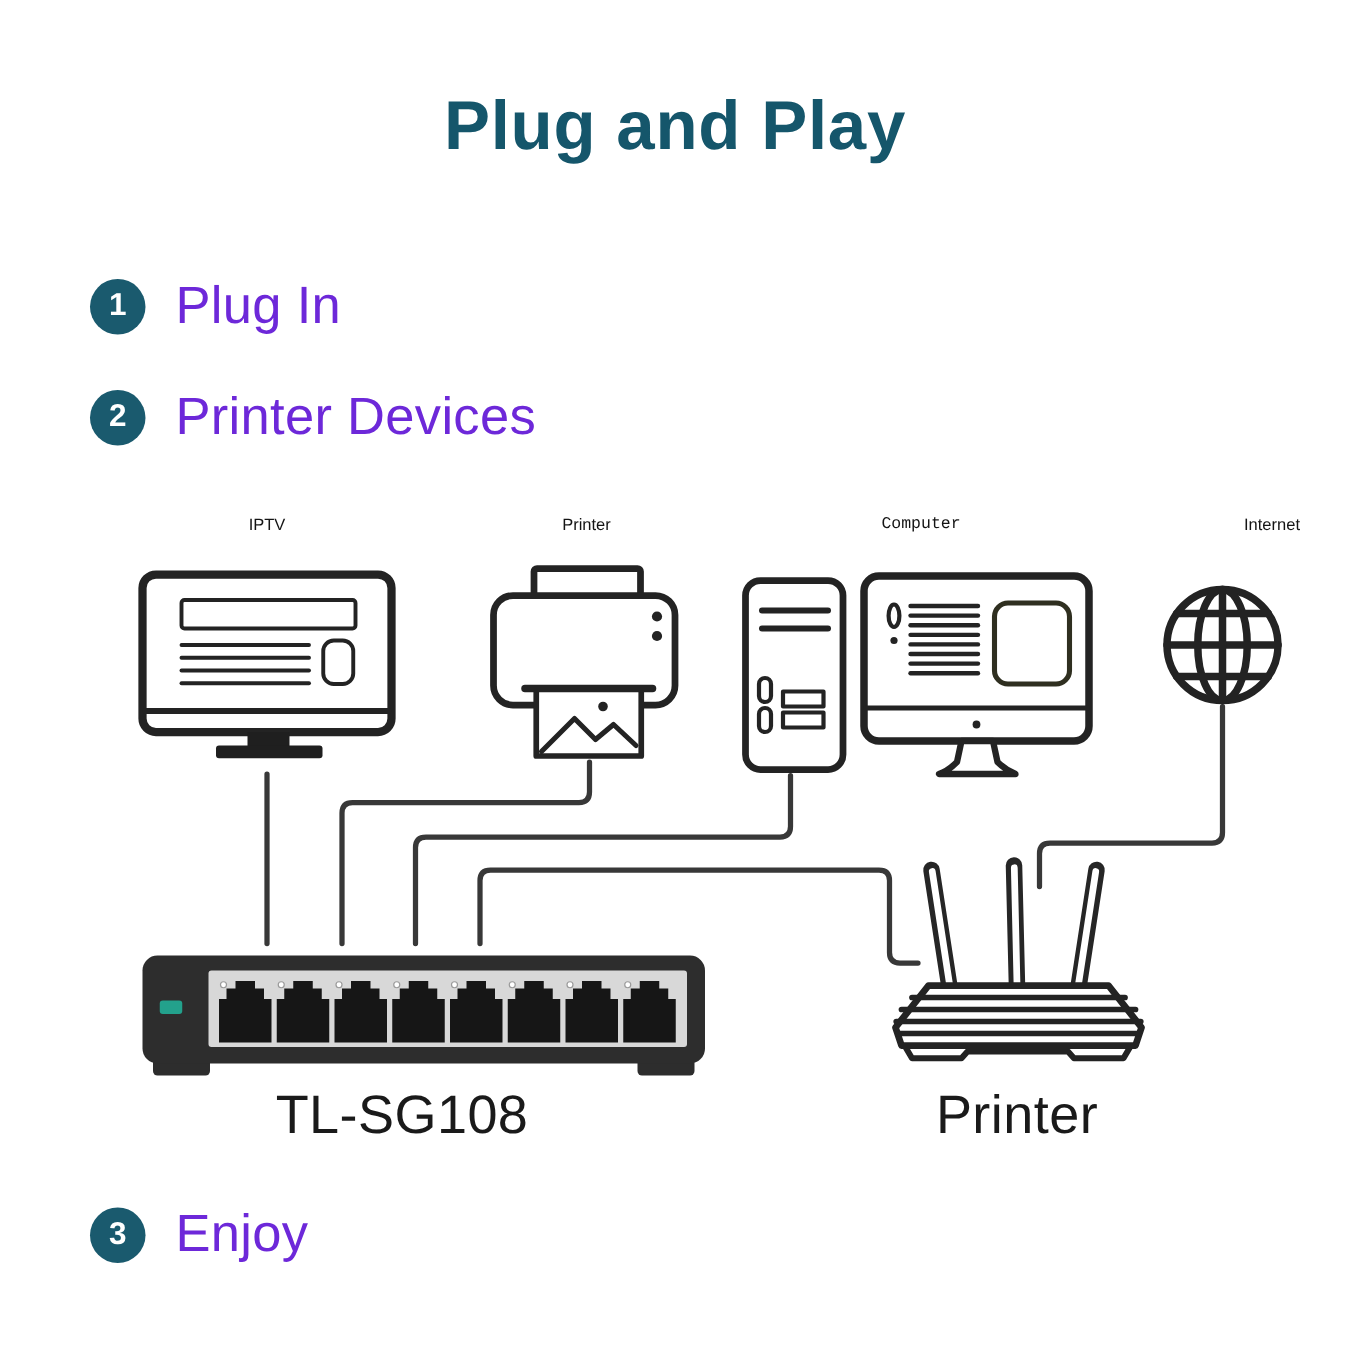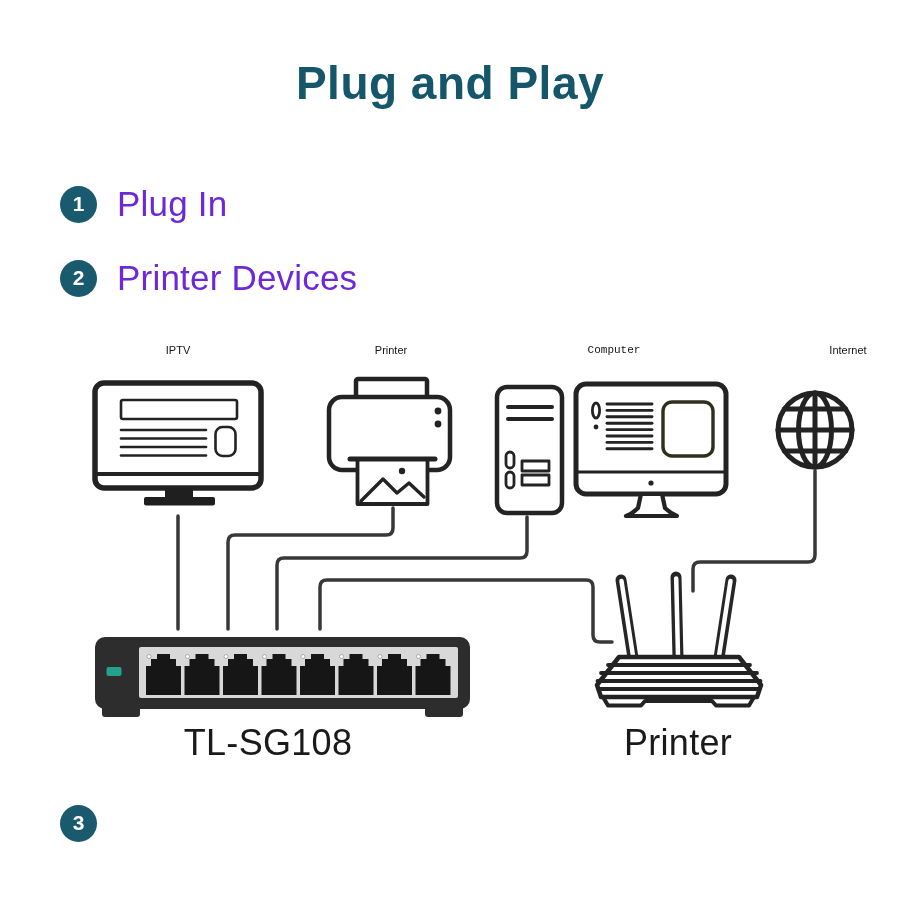--- a/index.html
+++ b/index.html
@@ -42,20 +42,21 @@
   <div class="step-row s1">
     <div class="step-badge">1</div>
     <div class="step-label">Plug In</div>
   </div>
   <div class="step-row s2">
     <div class="step-badge">2</div>
     <div class="step-label">Printer Devices</div>
   </div>
   <div class="step-row s3">
     <div class="step-badge">3</div>
+    <div class="step-label">Enjoy</div>
   </div>
 
   <div class="dev-label" style="left:178px;">IPTV</div>
   <div class="dev-label" style="left:391px;">Printer</div>
   <div class="dev-label" style="left:614px;font-family:Liberation Mono, monospace;">Computer</div>
   <div class="dev-label" style="left:848px;">Internet</div>
 
   <div class="big-label" style="left:268px;">TL-SG108</div>
   <div class="big-label" style="left:678px;">Printer</div>
 

